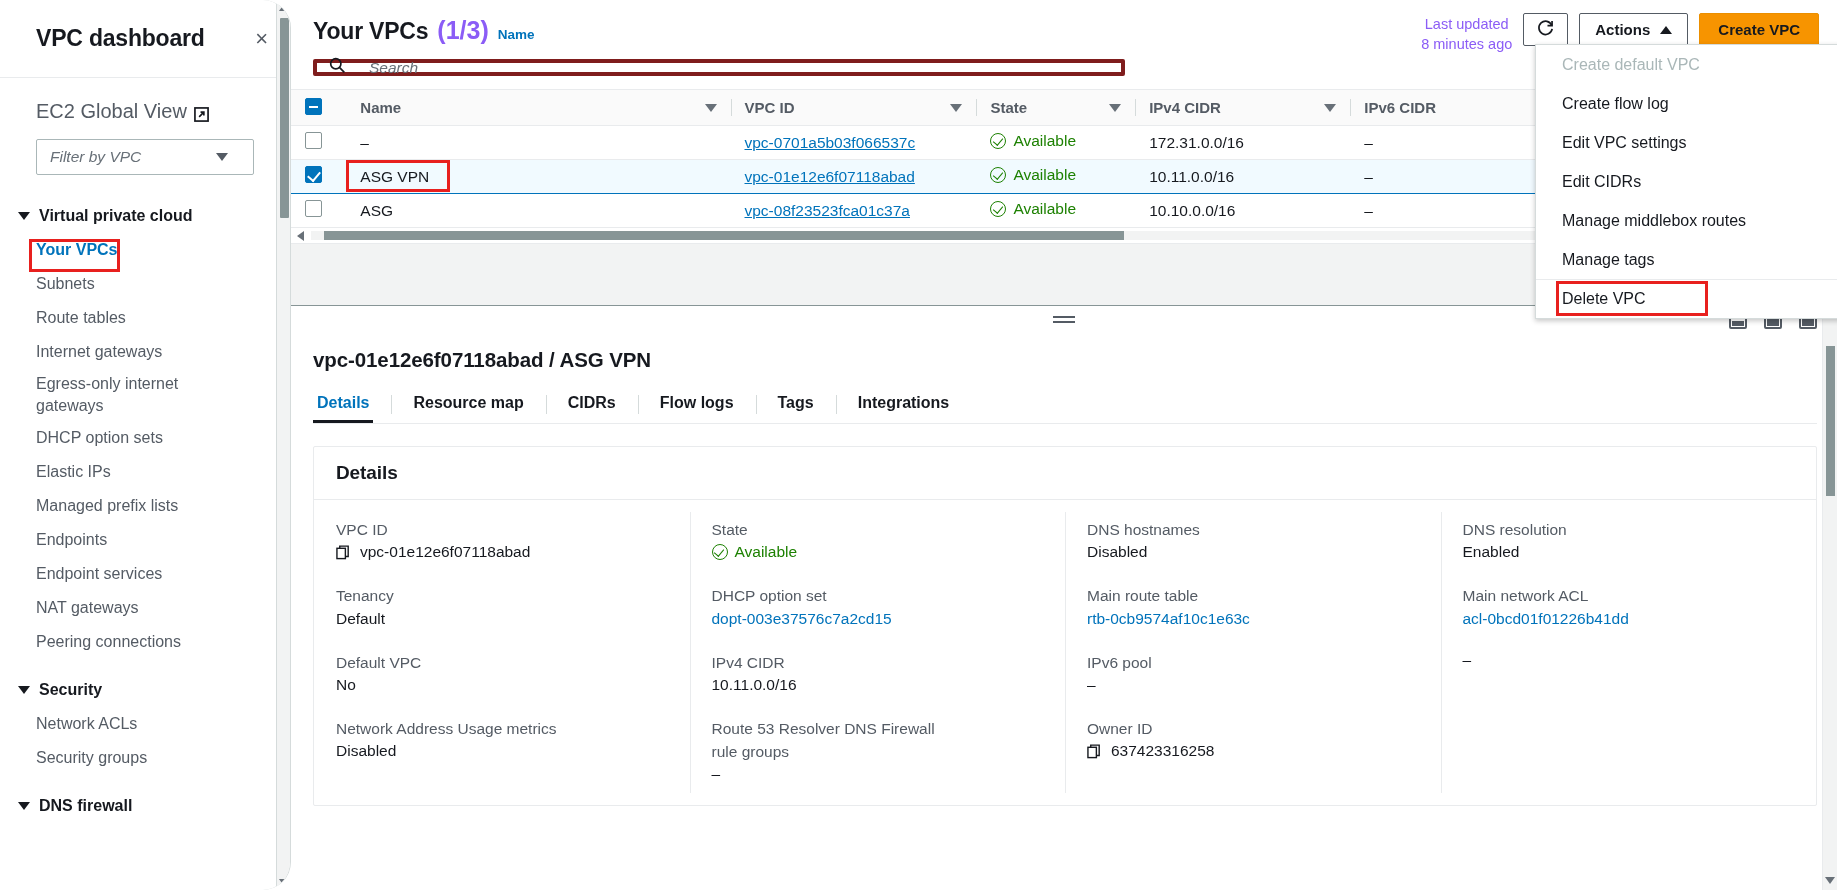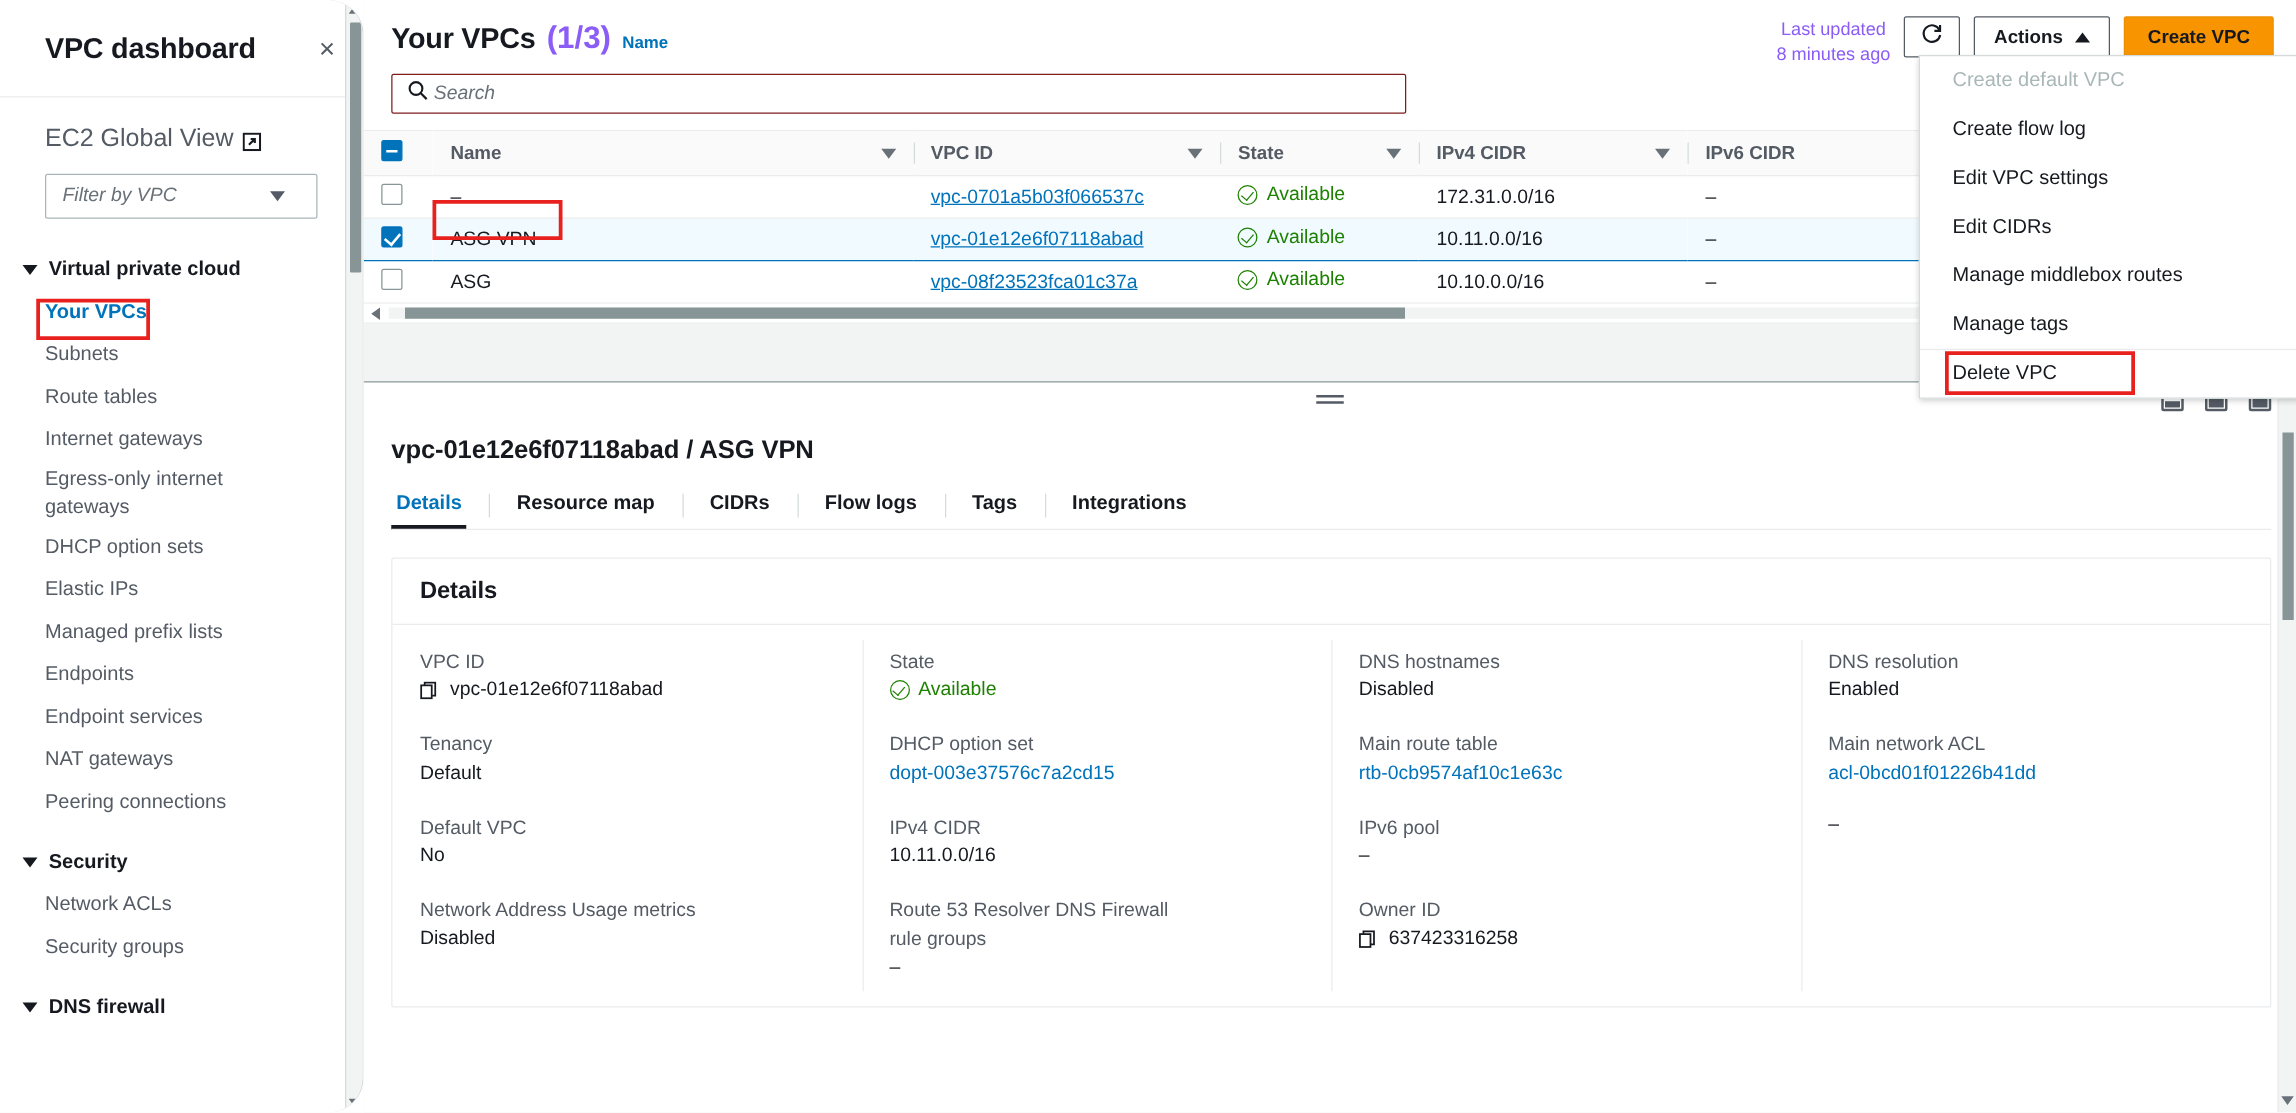--- a/index.html
+++ b/index.html
@@ -92,22 +92,22 @@
   .btn.icon-only { width: 45px; padding: 0; }
   .btn-primary {
     height: 33px; border: 1px solid #eb8f00; border-radius: 2px; background: #f79400;
     font-size: 15px; font-weight: bold; color: #16191f; cursor: pointer;
     display: inline-flex; align-items: center; justify-content: center; padding: 0 18px;
   }
   .caret-up-sm { width:0;height:0;border-left:6px solid transparent;border-right:6px solid transparent;border-bottom:8px solid #16191f; }
 
   .search-wrap { padding: 2px 20px 13px 22px; position: relative; background: #fff; }
   .search-box {
-    height: 32px; border: 1px solid #7f1d1d; border-radius: 2px; background: #fff;
-    display: flex; align-items: center; gap: 4px; padding: 0 12px;
+    height: 17px; border: 4px solid #7f1d1d; border-radius: 2px; background: #fff;
+    display: flex; align-items: center; gap: 23px; padding: 0 12px;
     width: 812px;
   }
   .search-box .ph { font-size: 15.5px; color: #687078; font-style: italic; }
 
   
   table.vpc-table { border-collapse: collapse; width: 100%; background: #fff; table-layout: fixed; }
   table.vpc-table th {
     height: 36px; text-align: left; font-size: 15px; font-weight: bold; color: #545b64;
     border-top: 1px solid #e9ebed; border-bottom: 1px solid #e9ebed;
     background: #fafafa; padding: 0 14px; position: relative; white-space: nowrap;

